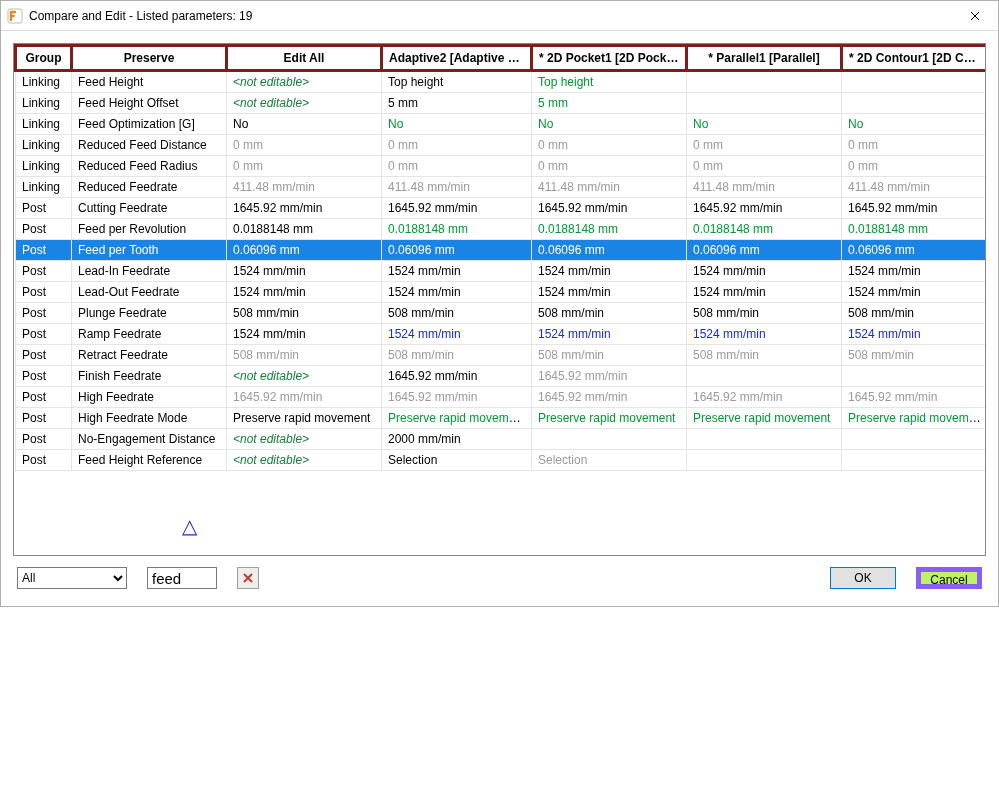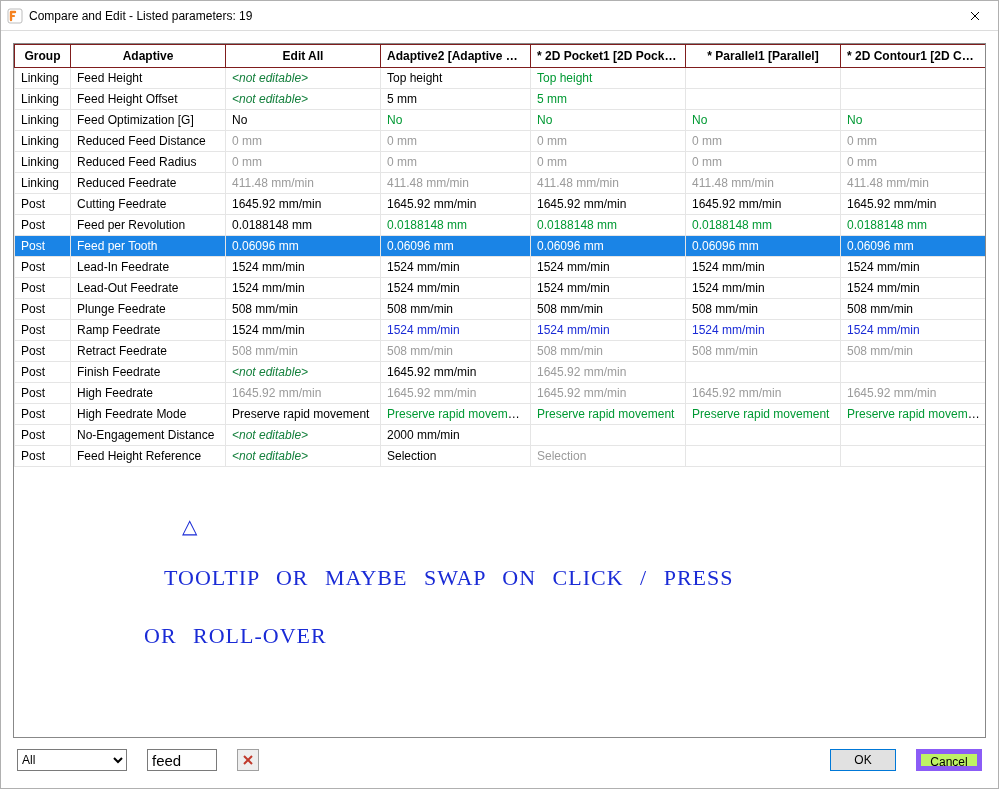--- a/index.html
+++ b/index.html
@@ -9,21 +9,21 @@
     font-size: 12px;
     background: #fff;
     color: #000;
     width: 999px;
     height: 789px;
     overflow: hidden;
     position: relative;
   }
   .window {
     width: 999px;
-    height: 789px;
+    height: 607px;
     border: 1px solid #b0b0b0;
     display: flex;
     flex-direction: column;
     background: #fff;
   }
   
   .titlebar {
     height: 30px;
     display:flex;
     align-items:center;
@@ -63,21 +63,21 @@
   }
 
   table.grid {
     border-collapse: collapse;
     width: 100%;
     table-layout: fixed;
     font-size: 12px;
   }
   table.grid th {
     background:#fff;
-    border: 1px solid #7f1d1d;
+    border: 3px solid #7f1d1d;
     padding: 4px 6px;
     font-weight: bold;
     text-align: center;
     white-space: nowrap;
     overflow:hidden;
     text-overflow: ellipsis;
     height:22px;
   }
   table.grid td {
     border: 1px solid #e5e5e5;
@@ -195,21 +195,21 @@
             <col style="width: 155px;">
             <col style="width: 155px;">
             <col style="width: 150px;">
             <col style="width: 155px;">
             <col style="width: 155px;">
             <col style="width: 147px;">
           </colgroup>
         <thead>
             <tr id="header-row">
               <th>Group</th>
-              <th>Adaptive</th>
+              <th>Preserve</th>
               <th>Edit All</th>
               <th>Adaptive2 [Adaptive Clearing]</th>
               <th>* 2D Pocket1 [2D Pocket]</th>
               <th>* Parallel1 [Parallel]</th>
               <th>* 2D Contour1 [2D Contour]</th>
             </tr>
           </thead>
         <tbody id="tbody">
             <tr>
               <td class="group">Linking</td>

